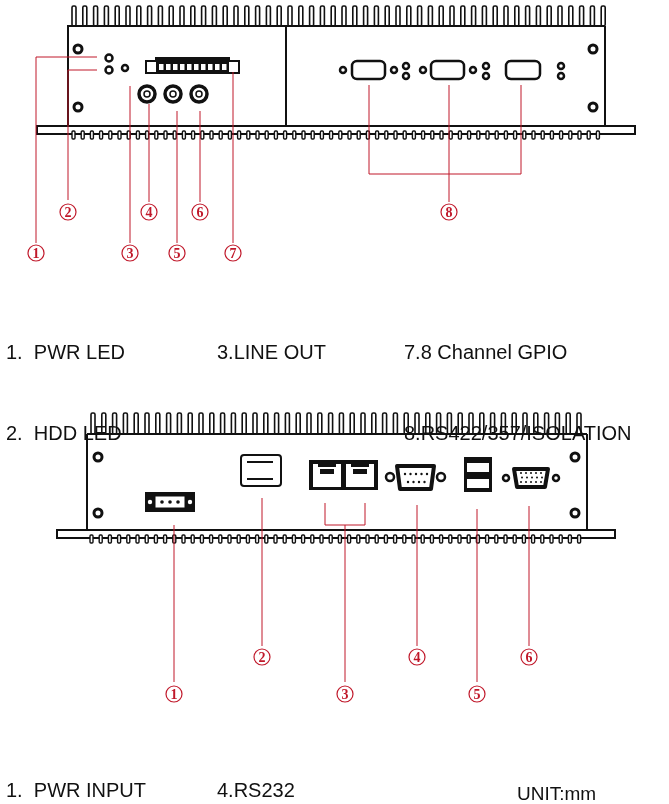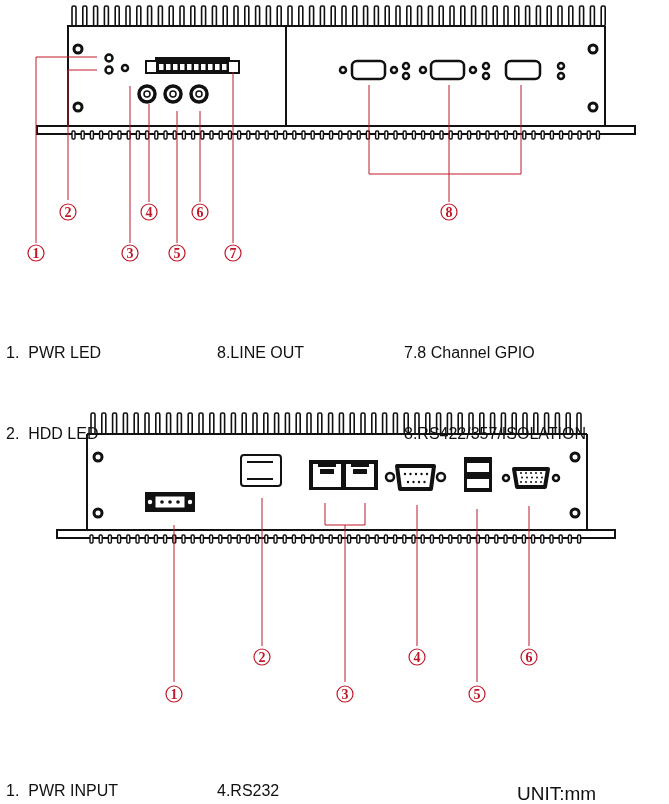--- a/index.html
+++ b/index.html
@@ -1,18 +1,18 @@
 <!DOCTYPE html>
 <html><head>
 <meta charset="utf-8">
 <style>
   html, body { margin:0; padding:0; background:#ffffff; }
   body { width:669px; height:804px; position:relative; overflow:hidden; font-family:"Liberation Sans", sans-serif; }
   svg.diagram { position:absolute; left:0; top:0; }
-  .legend { position:absolute; font-family:"Liberation Sans", sans-serif; font-size:16px; color:#111; line-height:27px; white-space:pre; }
+  .legend { position:absolute; font-family:"Liberation Sans", sans-serif; font-size:20px; color:#111; line-height:27px; white-space:pre; }
   .callout-text { font-family:"Liberation Serif", serif; font-weight:bold; font-size:14px; fill:#c0182a; }
 </style>
 </head>
 <body>
 
 <svg class="diagram" width="669" height="804" viewBox="0 0 669 804" xmlns="http://www.w3.org/2000/svg">
 
   <g fill="none" stroke="#111" stroke-width="2">
     <g id="top-fins-top">
         <rect x="72" y="6" width="4" height="20" rx="1.5" fill="#fff" stroke="#111" stroke-width="1.6"></rect>
@@ -466,21 +466,21 @@
         <text class="callout-text" x="529" y="662" text-anchor="middle">6</text>
       </g>
   </g>
 </svg>
 
 <div class="legend" style="left:6px; top:285px;">
   <div>1.  PWR LED</div>
   <div>2.  HDD LED</div>
 </div>
 <div class="legend" style="left:217px; top:285px;">
-  <div>8.LINE OUT</div>
+  <div>3.LINE OUT</div>
 </div>
 <div class="legend" style="left:404px; top:285px;">
   <div>7.8 Channel GPIO</div>
   <div>8.RS422/357/ISOLATION</div>
 </div>
 
 <div class="legend" style="left:6px; top:723px;">
   <div>1.  PWR INPUT</div>
   
   

